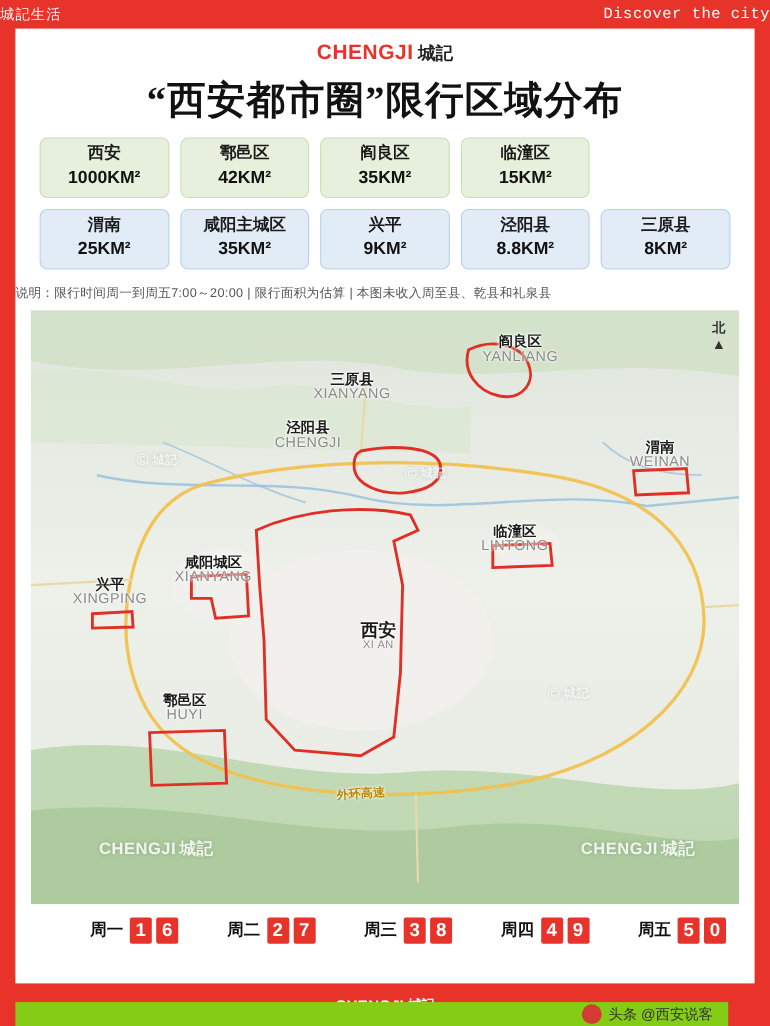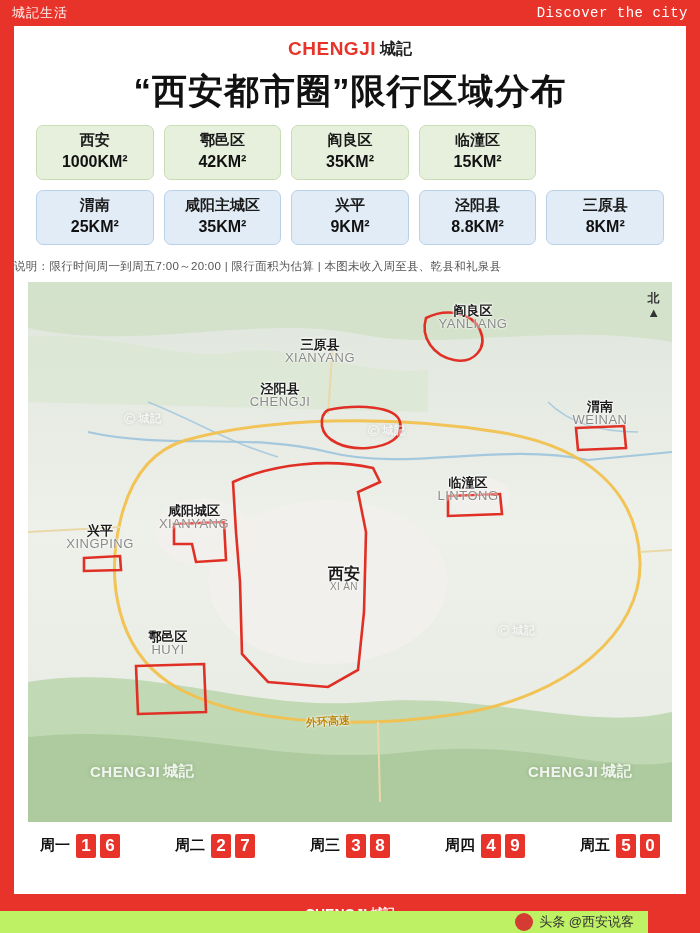--- a/index.html
+++ b/index.html
@@ -13,21 +13,21 @@
     width: 700px; height: 933px;
     background: #e8332a;
     overflow: hidden;
   }
   
   .topbar {
     height: 26px;
     display: flex;
     align-items: center;
     justify-content: space-between;
-    padding: 0 12px;
+    padding: 0 0;
     color: #ffffff;
   }
   .topbar .left {
     font-size: 13px;
     letter-spacing: 1px;
     opacity: .95;
   }
   .topbar .right {
     font-family: Liberation Mono, monospace;
     font-size: 14px;
@@ -50,21 +50,21 @@
   }
   .brand-c { color: #e8332a; font-weight: bold; font-size: 19px; letter-spacing: .5px; }
   .brand-cn { color: #222; font-weight: bold; font-size: 16px; }
   .headline {
     text-align: center;
     font-size: 35px;
     font-weight: bold;
     color: #111111;
     letter-spacing: 1px;
     padding: 4px 0 10px 0;
-    font-family: Liberation Sans, sans-serif;
+    font-family: Liberation Serif, serif;
   }
   
   .chips {
     display: grid;
     grid-template-columns: repeat(5, 1fr);
     gap: 10px;
     padding: 0 22px;
     margin-bottom: 10px;
   }
   .chip {
@@ -149,21 +149,21 @@
   
   .days {
     display: flex;
     align-items: center;
     justify-content: space-between;
     padding: 12px 26px 6px 26px;
   }
   .day {
     display: flex; align-items: center; gap: 6px;
   }
-  .day .lbl { font-size: 15px; font-weight: bold; color: #111; }
+  .day .lbl { font-size: 15px; font-weight: bold; color: #111; margin-left: 42px; }
   .day .nums { display: flex; gap: 4px; }
   .day .num {
     background: #e8332a; color: #fff;
     font-weight: bold; font-size: 17px;
     width: 20px; height: 24px;
     display: flex; align-items: center; justify-content: center;
     border-radius: 2px;
   }
   
   .bottombar {
@@ -395,20 +395,20 @@
     </div>
   </div>
 
   <div class="bottombar">
     <div class="inner">
       <span class="bb-c">CHENGJI</span>
       <span class="bb-cn">城記</span>
     </div>
   </div>
 
-  <div style="position:absolute; left:0; bottom:0; width:648px; height:22px; background:#bef264;">
+  <div style="position:absolute; left:14px; bottom:0; width:648px; height:22px; background:#84cc16;">
     <div class="toutiao" style="bottom:2px;">
       <span class="tt-avatar"></span>
       <span>头条 @西安说客</span>
     </div>
   </div>
 
 </div>
 
 </body></html>

